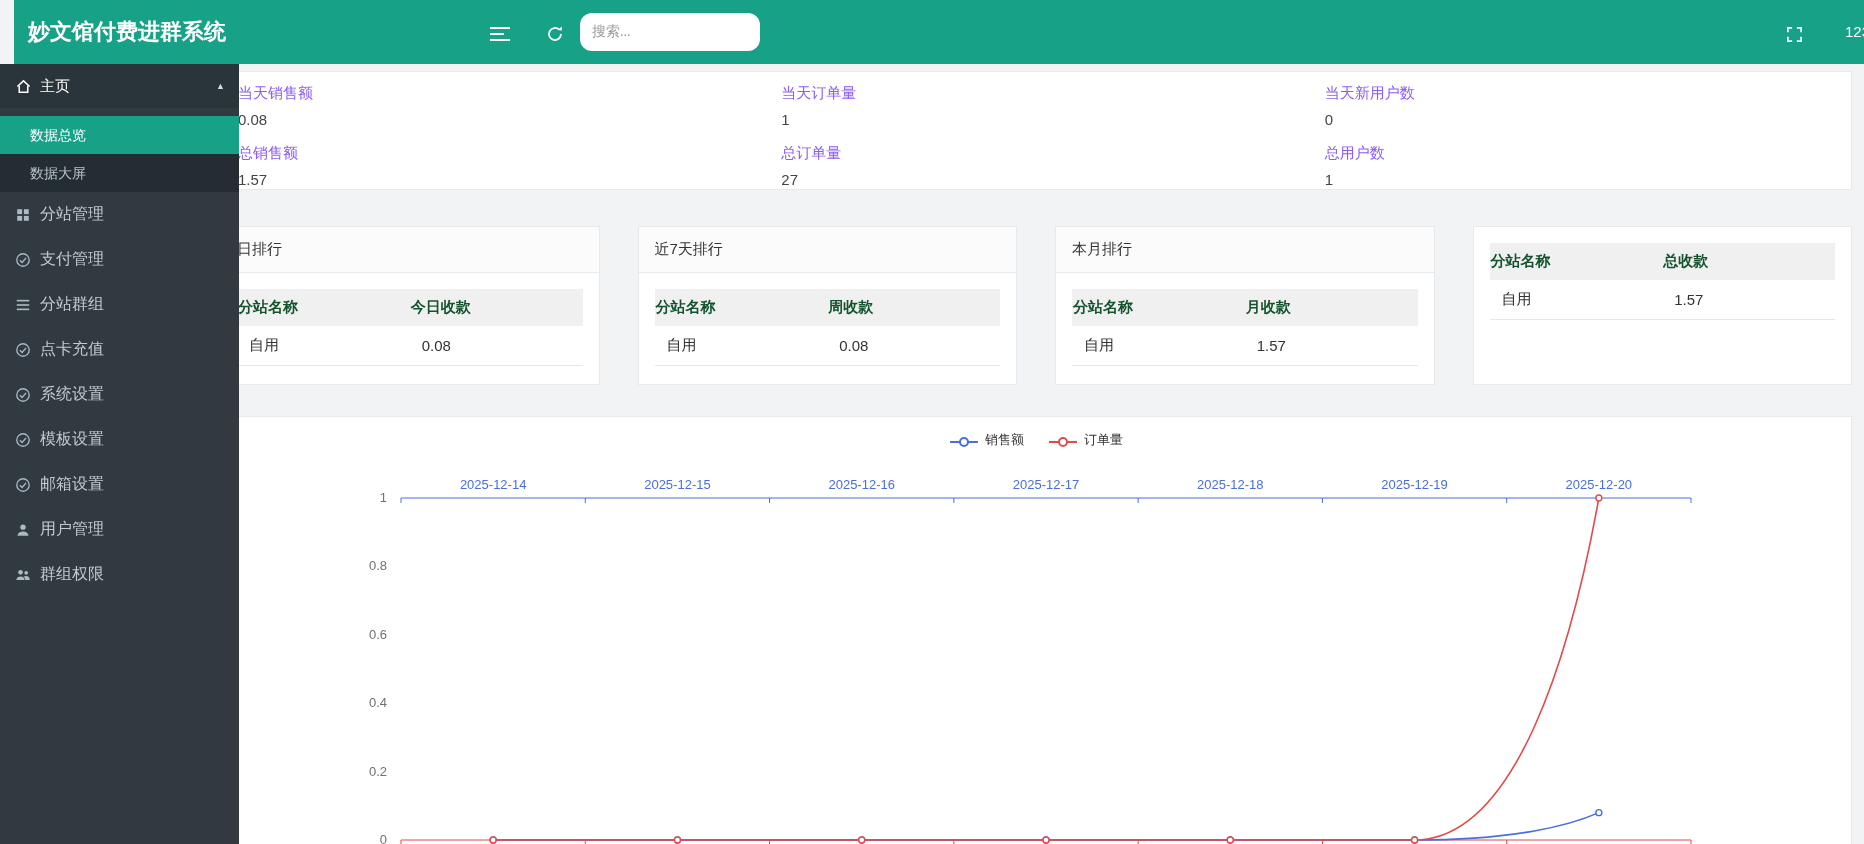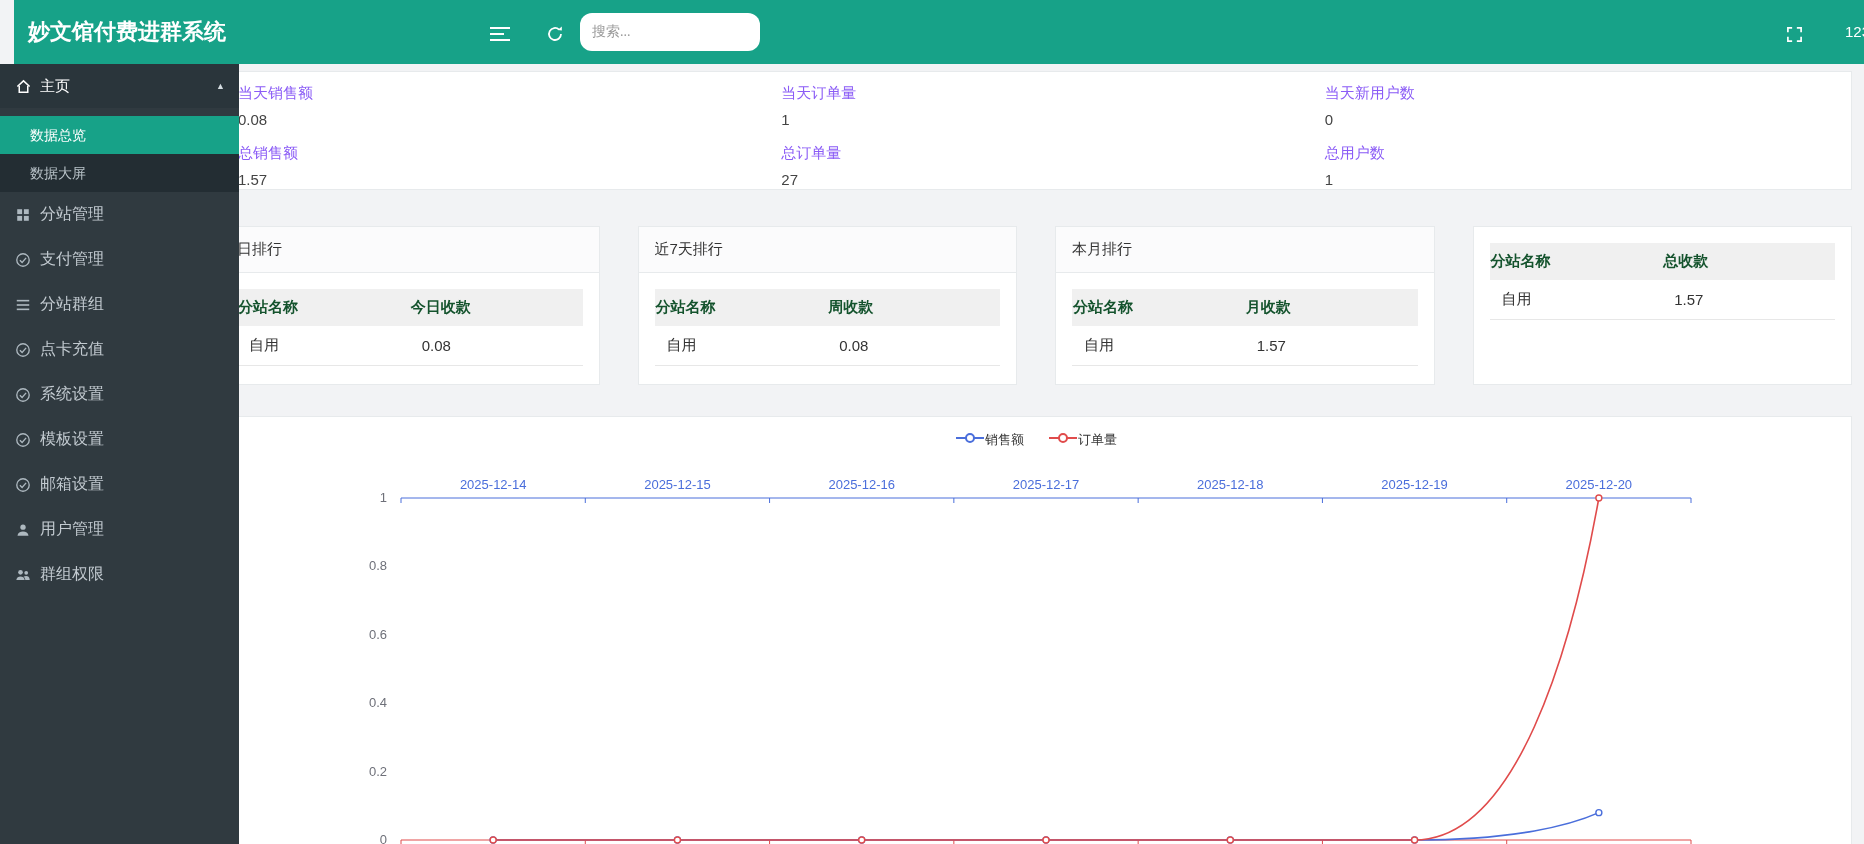--- a/index.html
+++ b/index.html
@@ -43,21 +43,21 @@
   .rankings{display:flex;gap:38px;margin-top:36px;}
   .rank-card{flex:1;background:#fff;border:1px solid #E7EAEC;box-sizing:border-box;}
   .rank-head{padding:13px 16px;border-bottom:1px solid #E7EAEC;font-size:15px;color:#333;background:#FBFBFC;}
   .rank-body{padding:16px 16px 18px;}
   .rank-table{width:100%;border-collapse:collapse;font-size:15px;}
   .rank-table th{background:#F0F0F0;text-align:left;padding:9px 1px;font-weight:700;color:#14532d;width:50%;}
   .rank-table td{padding:10px 12px;border-bottom:1px solid #E7E7E7;color:#333;background:#fff;}
   
   .chart-panel{margin-top:31px;height:520px;position:relative;}
   .legend{position:absolute;top:14px;left:0;right:0;display:flex;justify-content:center;gap:24px;align-items:center;z-index:2;}
-  .legend-item{display:flex;align-items:flex-start;gap:0;font-size:13px;color:#333;cursor:pointer;}
+  .legend-item{display:flex;align-items:flex-end;gap:6px;font-size:13px;color:#333;cursor:pointer;}
   #chart-host{position:absolute;left:0;top:0;}
 </style>
 </head>
 <body>
 
 <header class="topbar">
   <div class="app-title">妙文馆付费进群系统</div>
   <button class="tb-btn btn-toggle">
     <span class="icon-mount"><svg width="20" height="16" viewBox="0 0 20 16">
           <rect y="1" width="20" height="2" fill="#fff"></rect>

